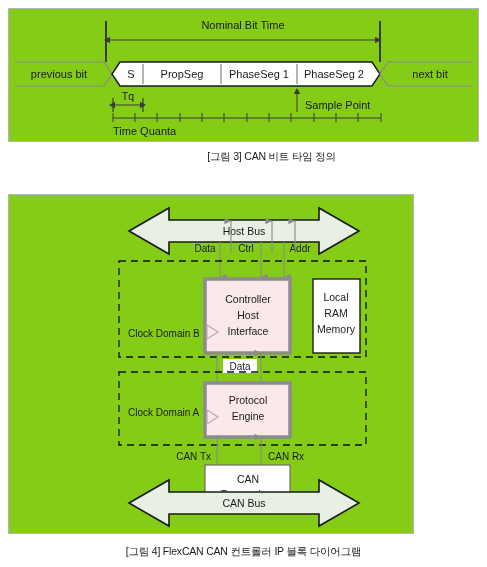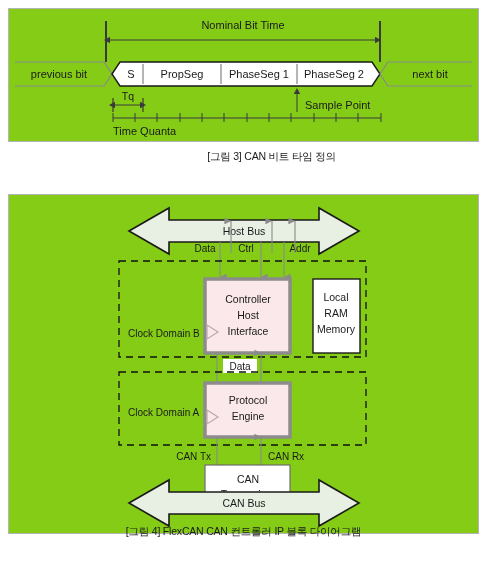--- a/index.html
+++ b/index.html
@@ -89,21 +89,21 @@
       <line x1="327" y1="104" x2="327" y2="113"></line>
       <line x1="349" y1="104" x2="349" y2="113"></line>
       <line x1="372" y1="104" x2="372" y2="113"></line>
     </g>
     <text class="lbl" x="104" y="126" font-size="11" text-anchor="start">Time Quanta</text>
   </svg>
 </div>
 
 <div class="caption" style="left:0;top:150px;margin-left:28px;">[그림 3] CAN 비트 타임 정의</div>
 
-<div class="fig-frame" style="left:8px;top:194px;width:471px;height:340px;">
+<div class="fig-frame" style="left:8px;top:194px;width:406px;height:340px;">
   <svg width="469" height="338" viewBox="0 0 469 338">
     <defs>
       <marker id="f4Down" markerWidth="8" markerHeight="8" refX="3" refY="6" orient="auto">
         <path d="M0,0 L3,6 L6,0 Z" fill="#8a8a8a"></path>
       </marker>
       <marker id="f4Up" markerWidth="8" markerHeight="8" refX="3" refY="6" orient="auto">
         <path d="M0,0 L3,6 L6,0 Z" fill="#8a8a8a"></path>
       </marker>
     </defs>
 
@@ -161,13 +161,13 @@
 
     <rect x="196" y="270" width="85" height="47" fill="#ffffff" stroke="#6d6d6d" stroke-width="1.2"></rect>
     <text class="lbl" x="239" y="288" font-size="10.5" text-anchor="middle">CAN</text>
     <text class="lbl" x="239" y="303" font-size="10.5" text-anchor="middle">Transceiver</text>
 
     <path d="M120,308 L160,285 L160,297 L310,297 L310,285 L350,308 L310,331 L310,319 L160,319 L160,331 Z" fill="#e7f0e2" stroke="#1a1a1a" stroke-width="1.6" stroke-linejoin="miter"></path>
     <text class="lbl" x="235" y="312" font-size="10.5" text-anchor="middle">CAN Bus</text>
   </svg>
 </div>
 
-<div class="caption" style="left:0;top:525px;">[그림 4] FlexCAN CAN 컨트롤러 IP 블록 다이어그램</div>
+<div class="caption" style="left:0;top:545px;">[그림 4] FlexCAN CAN 컨트롤러 IP 블록 다이어그램</div>
 
 </body></html>

